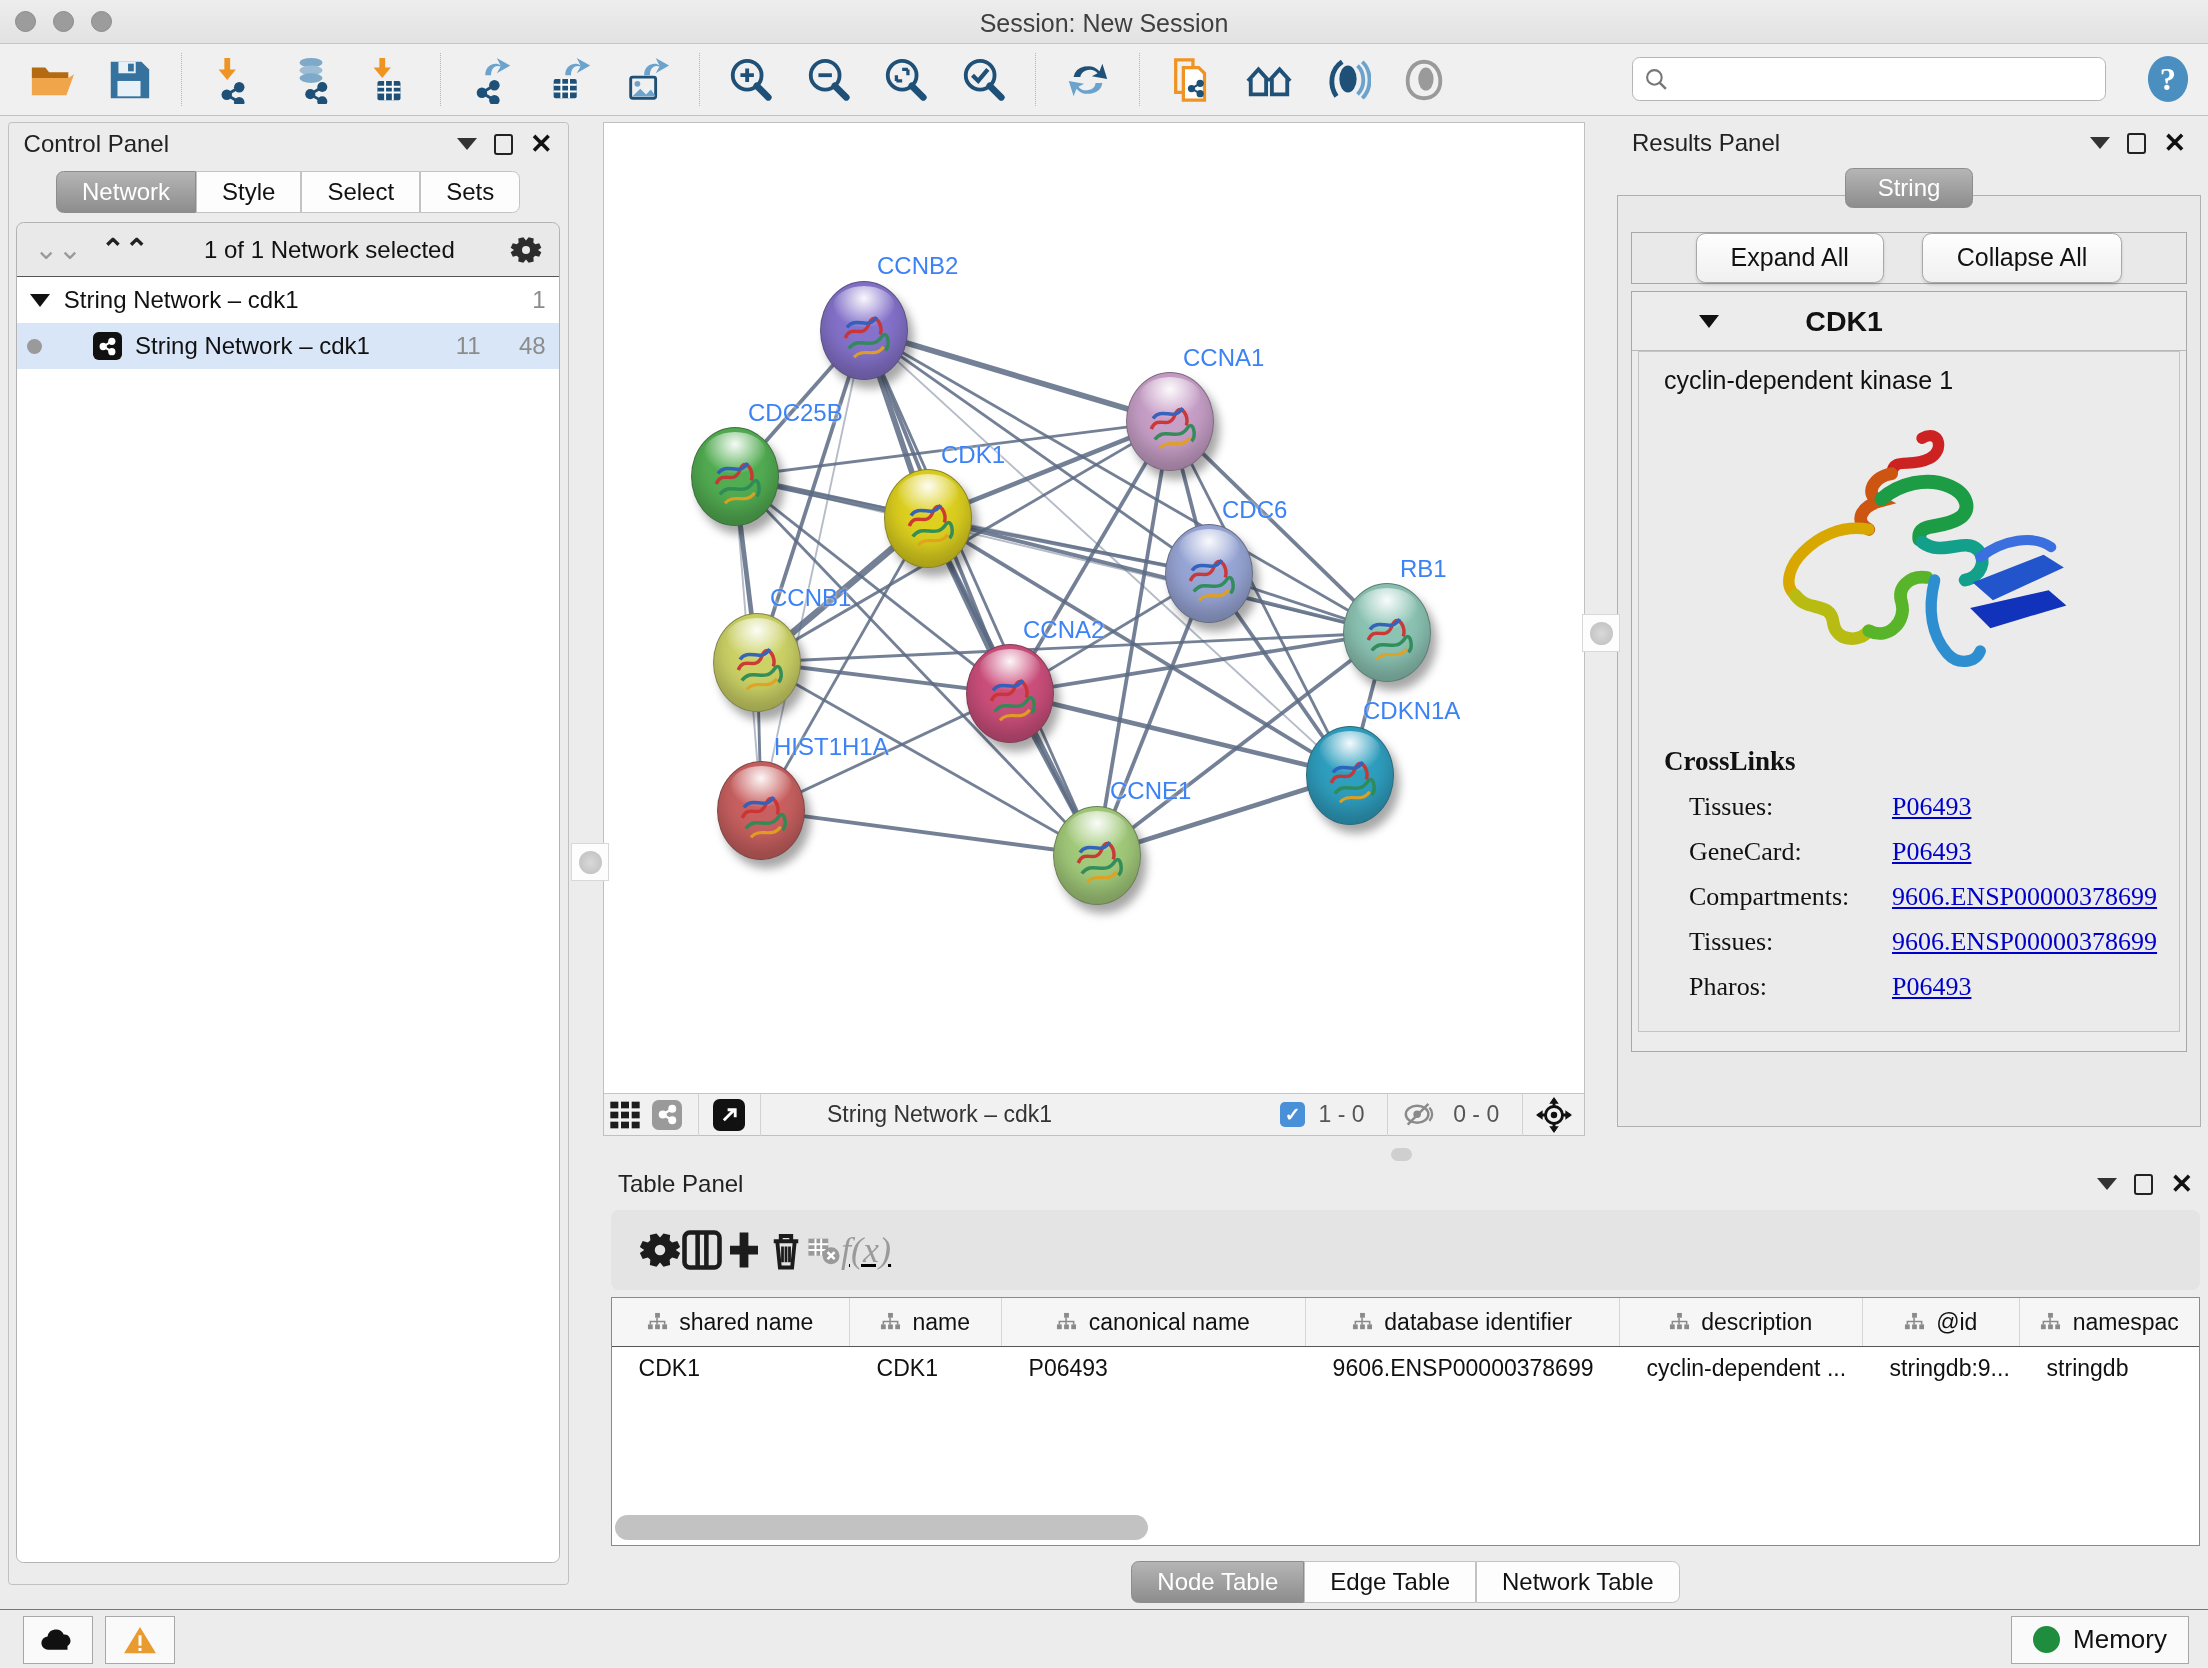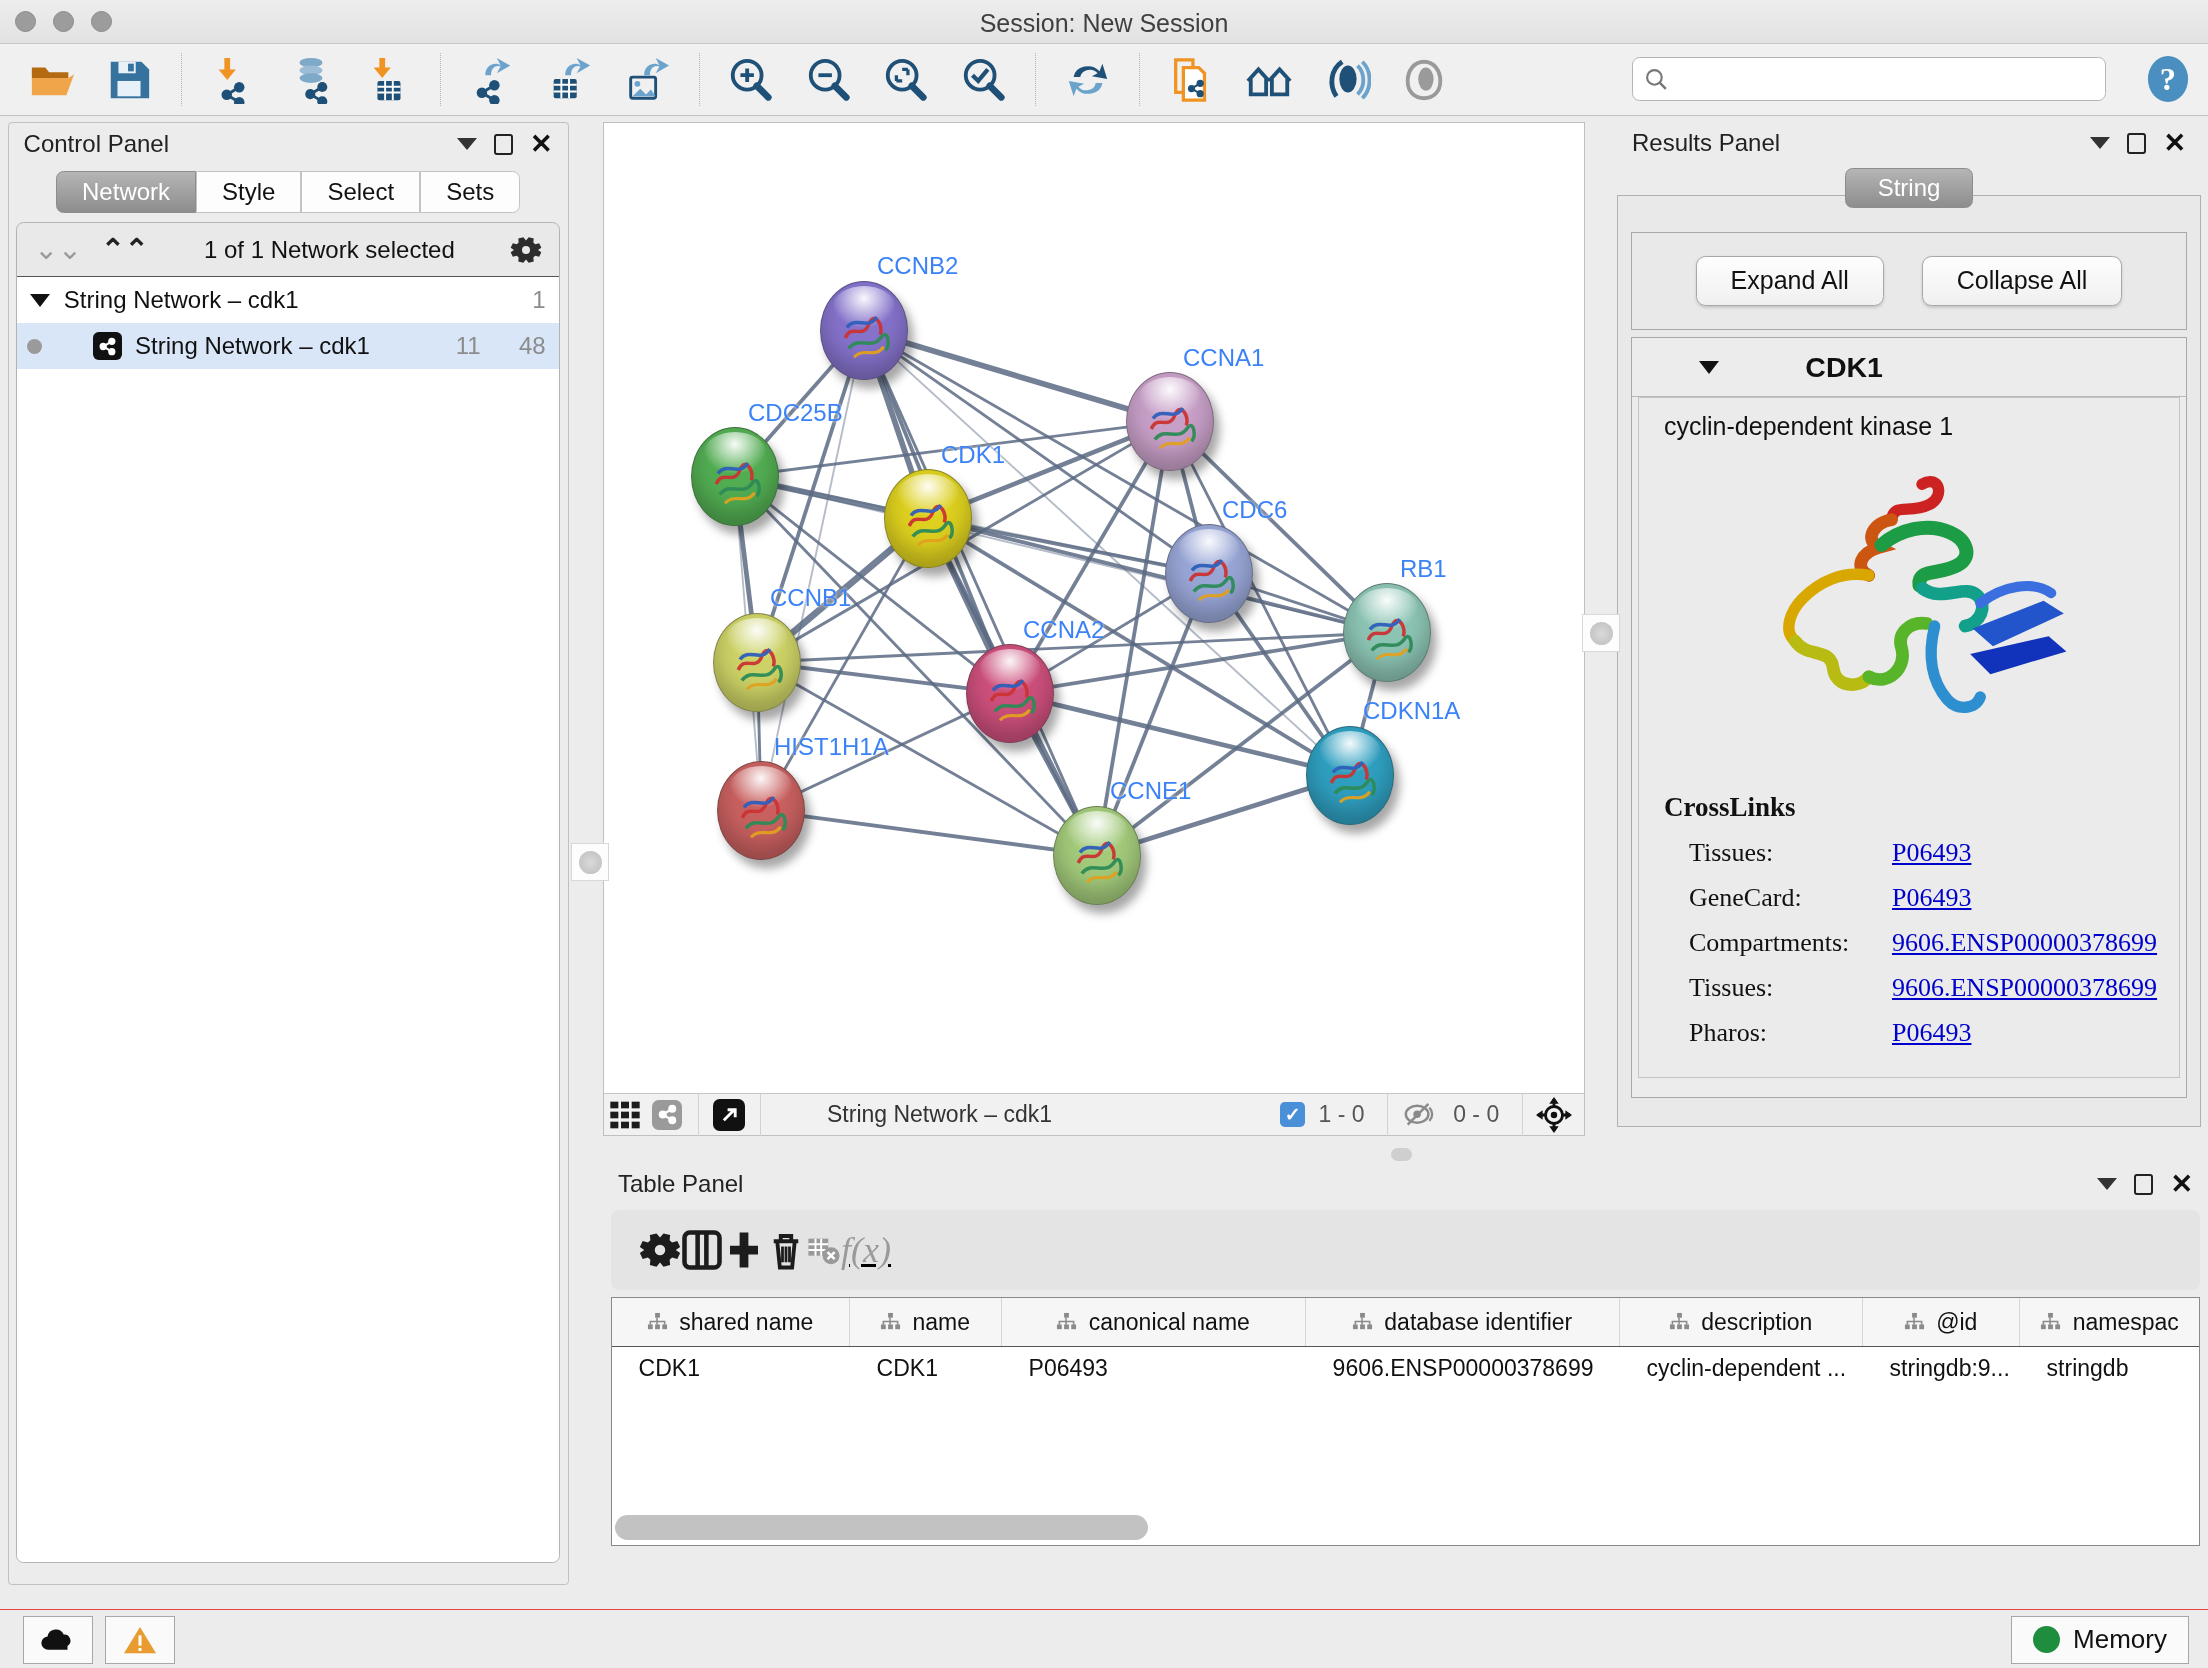--- a/index.html
+++ b/index.html
@@ -69,21 +69,21 @@
   .nf-icon { display:flex; align-items:center; justify-content:center; width:42px; height:34px; }
   .nf-title { flex:1; text-align:left; color:#333; padding-left:57px; }
   .checkbox-blue { width:25px; height:25px; background:#4a90d9; border-radius:4.8px; color:#fff; font-size:19px; display:flex; align-items:center; justify-content:center; font-weight:bold; }
 
   
   .results-panel { position:absolute; left:1617px; top:122px; width:584px; height:1014px; background:#ececec; }
   .rp-header { height:42px; display:flex; justify-content:space-between; align-items:center; padding:0 15px; }
   .rp-tabs { display:flex; justify-content:center; margin-top:3.8px; position:relative; z-index:2; }
   .rp-tab { height:40px; padding:0 32px; font-size:24px; display:flex; align-items:center; border-radius:7.6px; background:linear-gradient(#b5b5b5,#8d8d8d); color:#fff; border:1px solid #8d8d8d; }
   .rp-body { margin-top:-13.3px; border:1px solid #b0b0b0; background:#e9e9e9; height:932px; padding-top:23px; }
-  .rp-box1 { margin:13.3px 13.3px 7.6px 13.3px; border:1px solid #a8a8a8; padding:23px; display:flex; gap:38px; justify-content:center; }
+  .rp-box1 { margin:13.3px 13.3px 7.6px 13.3px; border:1px solid #a8a8a8; display:flex; gap:38px; justify-content:center; }
   .btn { background:linear-gradient(#fefefe,#f0f0f0); border:1px solid #a8a8a8; border-radius:9.5px; font-size:25px; padding:9.5px 34px; color:#111; box-shadow:0 1.9px 2.9px rgba(0,0,0,.15); cursor:pointer; }
   .rp-box2 { margin:5.7px 13.3px; border:1px solid #a8a8a8; height:761px; background:#ececec; }
   .cdk-header { height:59px; display:flex; align-items:center; gap:86px; padding-left:67px; border-bottom:1px solid #b8b8b8; }
   .cdk-name { font-size:28.5px; font-weight:bold; color:#111; }
   .cdk-inner { margin:0 5.7px; border:1px solid #c4c4c4; height:681px; background:#ebebeb; padding:13.3px 0 0 25px; }
   .cdk-desc { font-size:25px; color:#111; }
   .protein { display:block; margin:28.5px auto 9.5px auto; }
   .crosslinks { font-family:"Liberation Serif", serif; margin-top:38px; }
   .cl-title { font-size:27px; font-weight:bold; color:#111; }
   .cl-row { display:flex; margin-top:15px; font-size:26px; }
@@ -727,20 +727,25 @@
           <div class="td" style="flex: 0 0 152px; width: 152px;">CDK1</div>
           <div class="td" style="flex: 0 0 304px; width: 304px;">P06493</div>
           <div class="td" style="flex: 0 0 314px; width: 314px;">9606.ENSP00000378699</div>
           <div class="td" style="flex: 0 0 243px; width: 243px;">cyclin-dependent ...</div>
           <div class="td" style="flex: 0 0 157px; width: 157px;">stringdb:9...</div>
           <div class="td" style="flex: 0 0 181px; width: 181px;">stringdb</div>
         </div>
       </div>
     <div class="hscroll"></div>
   </div>
+  <div class="tp-tabs" id="tp-tabs">
+      <div class="tab first selected">Node Table</div>
+      <div class="tab">Edge Table</div>
+      <div class="tab last">Network Table</div>
+    </div>
 </div>
 
 <div class="vhandle" style="left:571px; top:843px;">
     <span class="knob"></span>
   </div>
 <div class="vhandle" style="left:1582px; top:614px;">
     <span class="knob"></span>
   </div>
 <div class="hpill" style="left:1391px; top:1148px;"></div>
 

